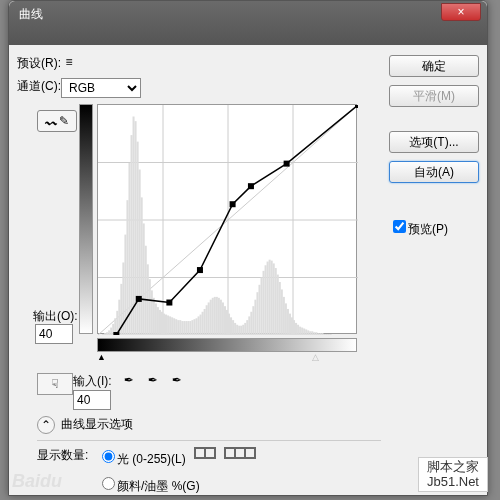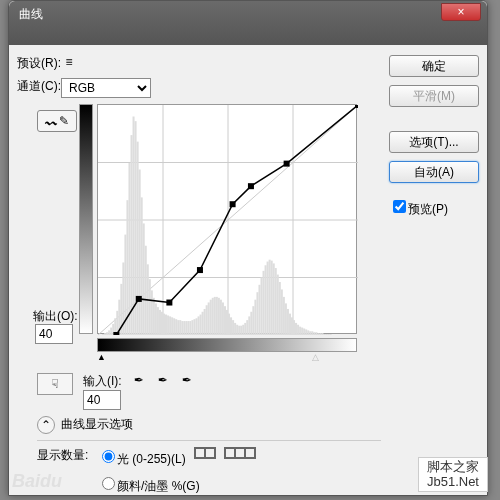--- a/index.html
+++ b/index.html
@@ -50,21 +50,21 @@
     <div class="close-btn">×</div>
   </div>
   <div class="body">
     <div class="left">
       <div class="row">
         <span class="lbl">预设(R):</span>
         <span class="menu-icon">≡</span>
       </div>
       <div class="row ch-row">
         <span class="lbl">通道(C):</span>
-        <select style="width:90px"><option>RGB</option></select>
+        <select style="width:80px"><option>RGB</option></select>
       </div>
 
       <div class="curve-area">
         <div class="tool-ico">
           <span>〰</span>
           <span>✎</span>
         </div>
         <div class="vgrad"></div>
         <div class="graph">
           <svg id="chart-svg" width="260" height="230">
@@ -217,21 +217,21 @@
         <div class="hgrad"></div>
         <span class="out-lbl">输出(O):</span>
         <input class="out-val" type="text" value="40" style="">
         <span class="slider-tri">▲</span>
         <span class="slider-tri2">△</span>
       </div>
 
       <div class="below">
         <div class="row">
           <span class="hand-ico">☟</span>
-          <div style="margin-left:10px">
+          <div style="">
             <div>输入(I):</div>
             <input class="inp-val" type="text" value="40" style="">
           </div>
           <span class="eyedrops">
             <span class="eye">✒</span>
             <span class="eye">✒</span>
             <span class="eye">✒</span>
           </span>
         </div>
         <div class="row" style="margin-top:6px">
@@ -264,20 +264,20 @@
 
       </div>
     </div>
 
     <div class="right">
       <div class="btn">确定</div>
       <div class="btn disabled">平滑(M)</div>
       <div style="height:8px"></div>
       <div class="btn">选项(T)...</div>
       <div class="btn hl">自动(A)</div>
-      <label style="margin-top:6px"><input type="checkbox" checked="" class="cb" style=""><span>预览(P)</span></label>
+      <label style="margin-top:26px"><input type="checkbox" checked="" class="cb" style=""><span>预览(P)</span></label>
     </div>
   </div>
 </div>
 
 <div class="watermark1">Baidu</div>
 <div class="watermark2" style="white-space:pre;text-align:left;line-height:1.1">脚本之家
 Jb51.Net</div>
 
 </body></html>

